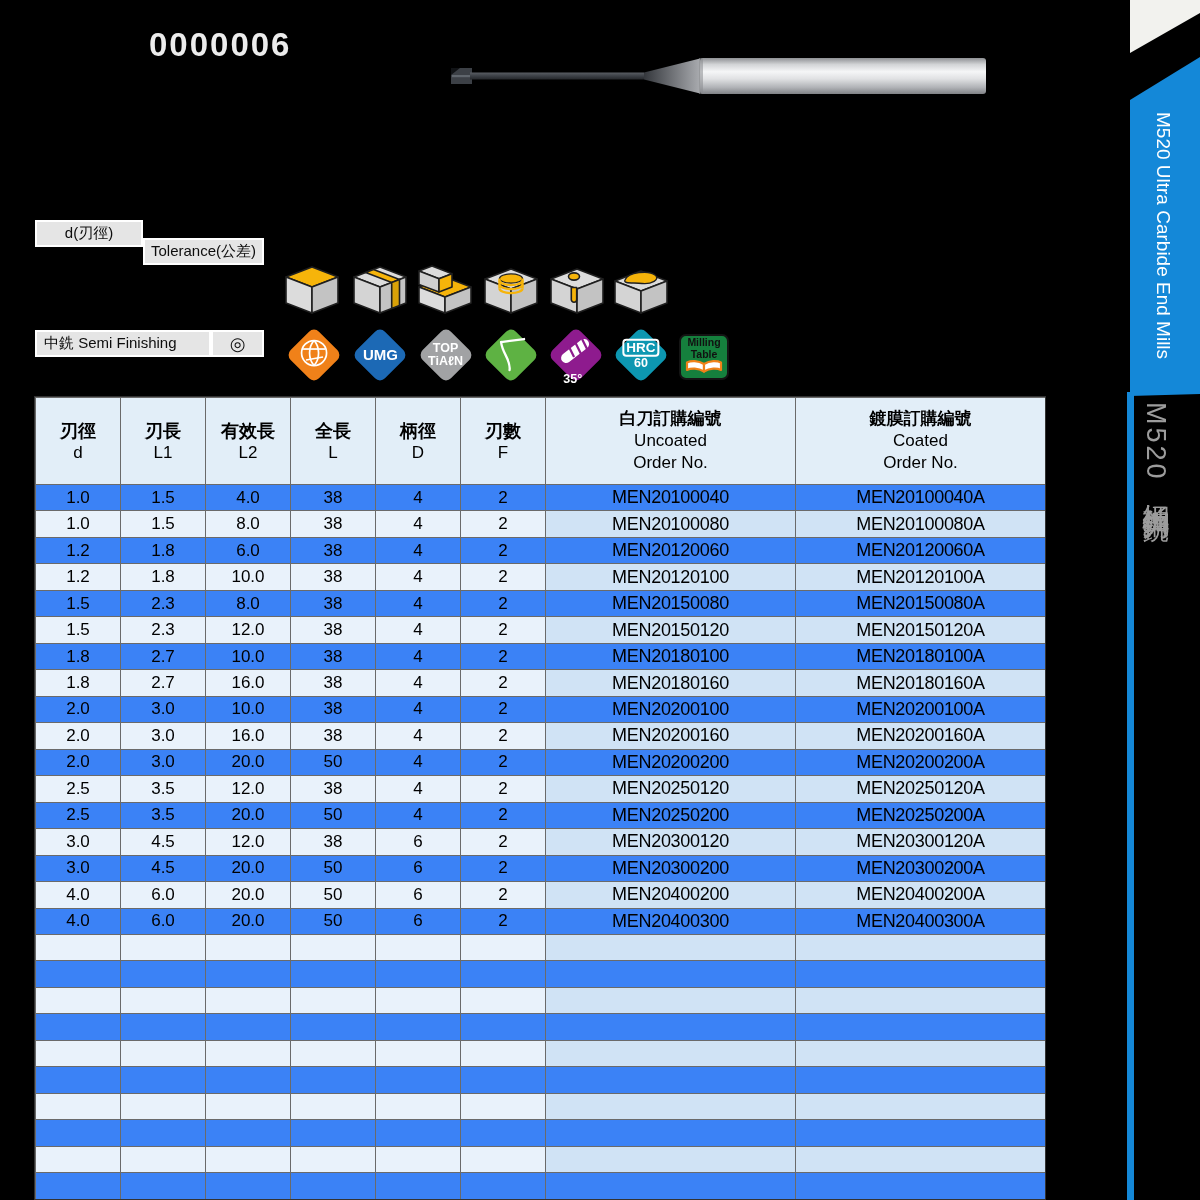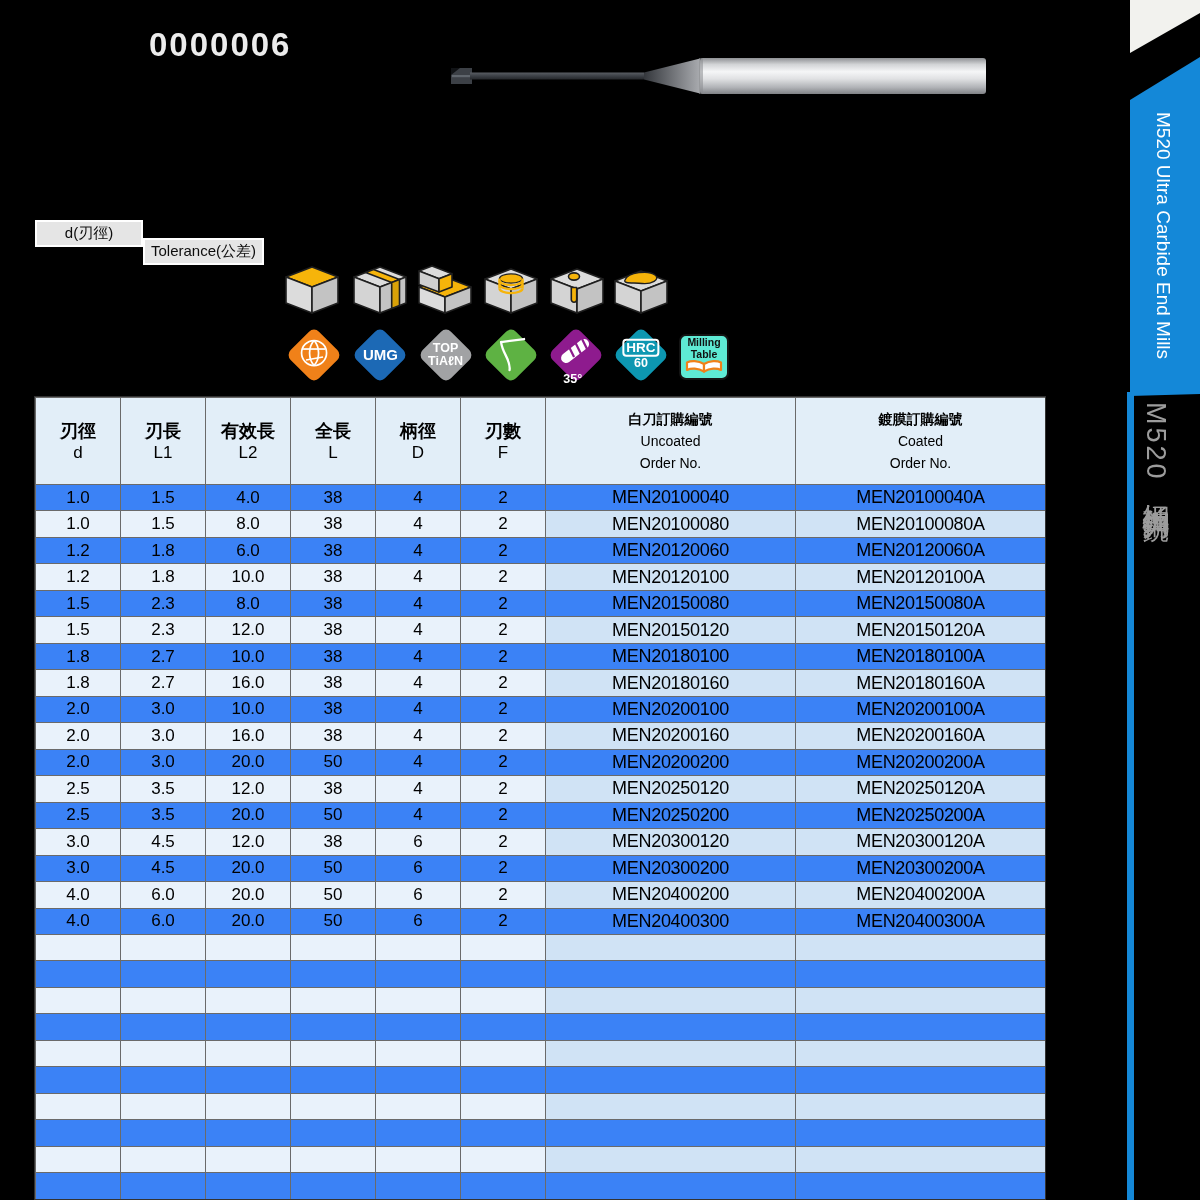--- a/index.html
+++ b/index.html
@@ -25,21 +25,21 @@
   .badge{width:40px;height:40px;border-radius:7px;transform:rotate(45deg);
          display:flex;align-items:center;justify-content:center;top:335px;}
   .badge .inner{transform:rotate(-45deg);color:#fff;text-align:center;line-height:1.05;}
   #badge-umg .inner{font-size:15px;font-weight:bold;}
   #badge-top .inner{font-size:12.5px;font-weight:bold;}
   #badge-hrc .inner{font-size:12.5px;font-weight:bold;}
   .hrcbox{display:inline-block;border:2px solid #fff;border-radius:4px;padding:0 2px;font-size:13.5px;font-weight:800;}
   .b35{position:absolute;right:-4px;bottom:-6px;font-size:12.5px;font-weight:bold;color:#fff;transform:rotate(-45deg);}
 
   
-  #badge-milling{left:679px;top:334px;width:50px;height:46px;background:#5eead4;border:2.5px solid #141414;
+  #badge-milling{left:679px;top:334px;width:50px;height:46px;background:#15803d;border:2.5px solid #141414;
                  border-radius:7px;box-sizing:border-box;text-align:center;}
   #badge-milling .mt{font-size:10.5px;font-weight:bold;color:#111;line-height:1.05;margin-top:1px;}
 
   
   #side-notch{left:1130px;top:0;width:70px;height:54px;background:#f2f2ee;
               clip-path:polygon(0 0,100% 0,100% 13px,0 53px);}
   #side-ribbon{left:1130px;top:54px;width:70px;height:342px;background:#1488d8;
                clip-path:polygon(0 46px,100% 3px,100% 340px,0 342px);}
   #side-title-en{left:1146px;top:112px;width:28px;height:282px;writing-mode:vertical-rl;
                  color:#fff;font-size:19px;white-space:nowrap;}
@@ -54,21 +54,21 @@
   #spec-table th{background:#e2eef8;border:1.4px solid #6a6a6a;color:#000;height:86px;
                  font-weight:normal;padding:0;}
   #spec-table td{border:1.2px solid #6a6a6a;text-align:center;color:#000;font-size:17px;padding:0;
                  overflow:hidden;white-space:nowrap;}
   #spec-table tbody tr{height:26.48px;}
   #spec-table td.order{font-size:18px;letter-spacing:-0.3px;}
   #spec-table tbody tr:nth-child(even) td.num{background:#e9f2fb;}
   #spec-table tbody tr:nth-child(even) td.order{background:#d0e3f5;}
   .hdr-line{font-size:18px;font-weight:600;line-height:22px;}
   .hdr-sub{font-size:17px;line-height:21px;}
-  .hdr-3l{font-size:14px;line-height:22px;}
+  .hdr-3l{font-size:17px;line-height:22px;}
   .hdr-3l.cjk{font-weight:600;}
 </style>
 </head>
 <body>
 
 <div id="canvas">
 
   <div class="abs" id="product-code">0000006</div>
 
   <div class="abs" style="left:448px;top:54px;width:540px;height:44px;">
@@ -100,20 +100,24 @@
       <rect x="252" y="4" width="286" height="36" rx="3" fill="url(#gshank)"></rect>
       <rect x="251" y="4" width="4" height="36" fill="#8a8c90" opacity="0.55"></rect>
     </svg>
   </div>
 
   <div class="abs minirow" id="spec-mini">
     <div class="minicell" style="width:108px;">d(刃徑)</div>
     <div class="minicell" style="width:121px;margin-top:18px;">Tolerance(公差)</div>
   </div>
 
+  <div class="abs minirow" id="finish-mini">
+    <div class="minicell leftpad" style="width:176px;">中銑 Semi Finishing</div>
+    <div class="minicell" style="width:53px;font-size:18px;">◎</div>
+  </div>
 
   <div class="abs appicon" style="left:284px;">
     <svg viewBox="0 0 56 50" width="56" height="50">
       <g stroke="#1f1f1f" stroke-width="1.6" stroke-linejoin="round">
         <polygon points="28,2 54,12 28,22 2,12" fill="#f6b40a"></polygon>
         <polygon points="2,12 28,22 28,48 2,38" fill="#dcdcdc"></polygon>
         <polygon points="28,22 54,12 54,38 28,48" fill="#c3c3c3"></polygon>
       </g>
     </svg>
   </div>

